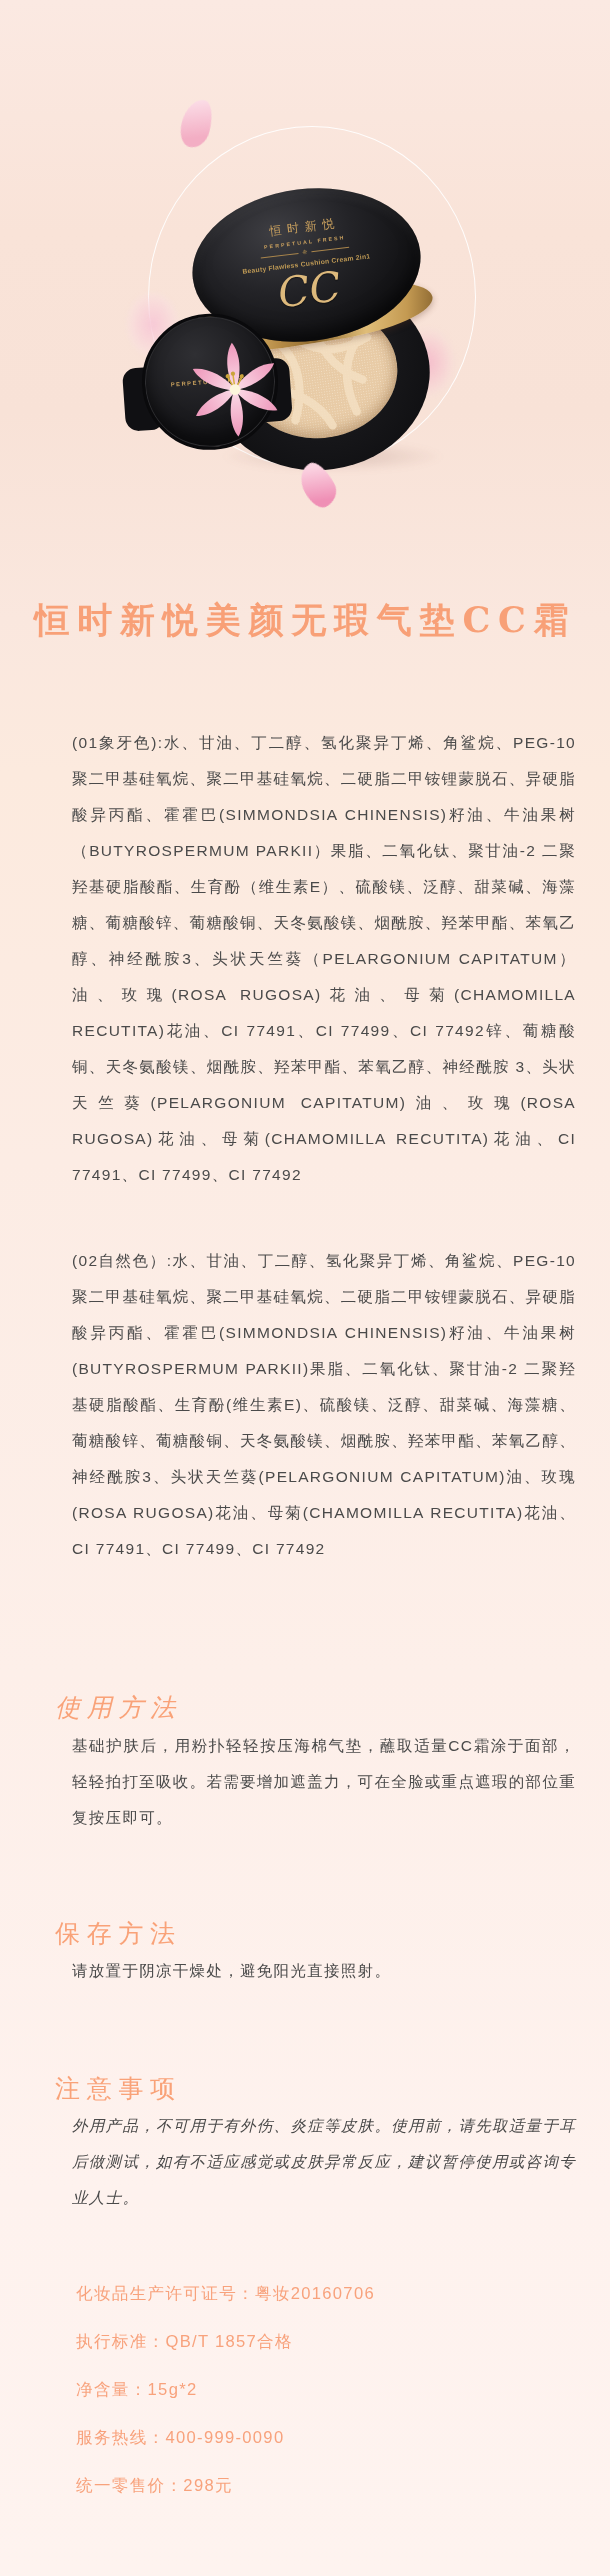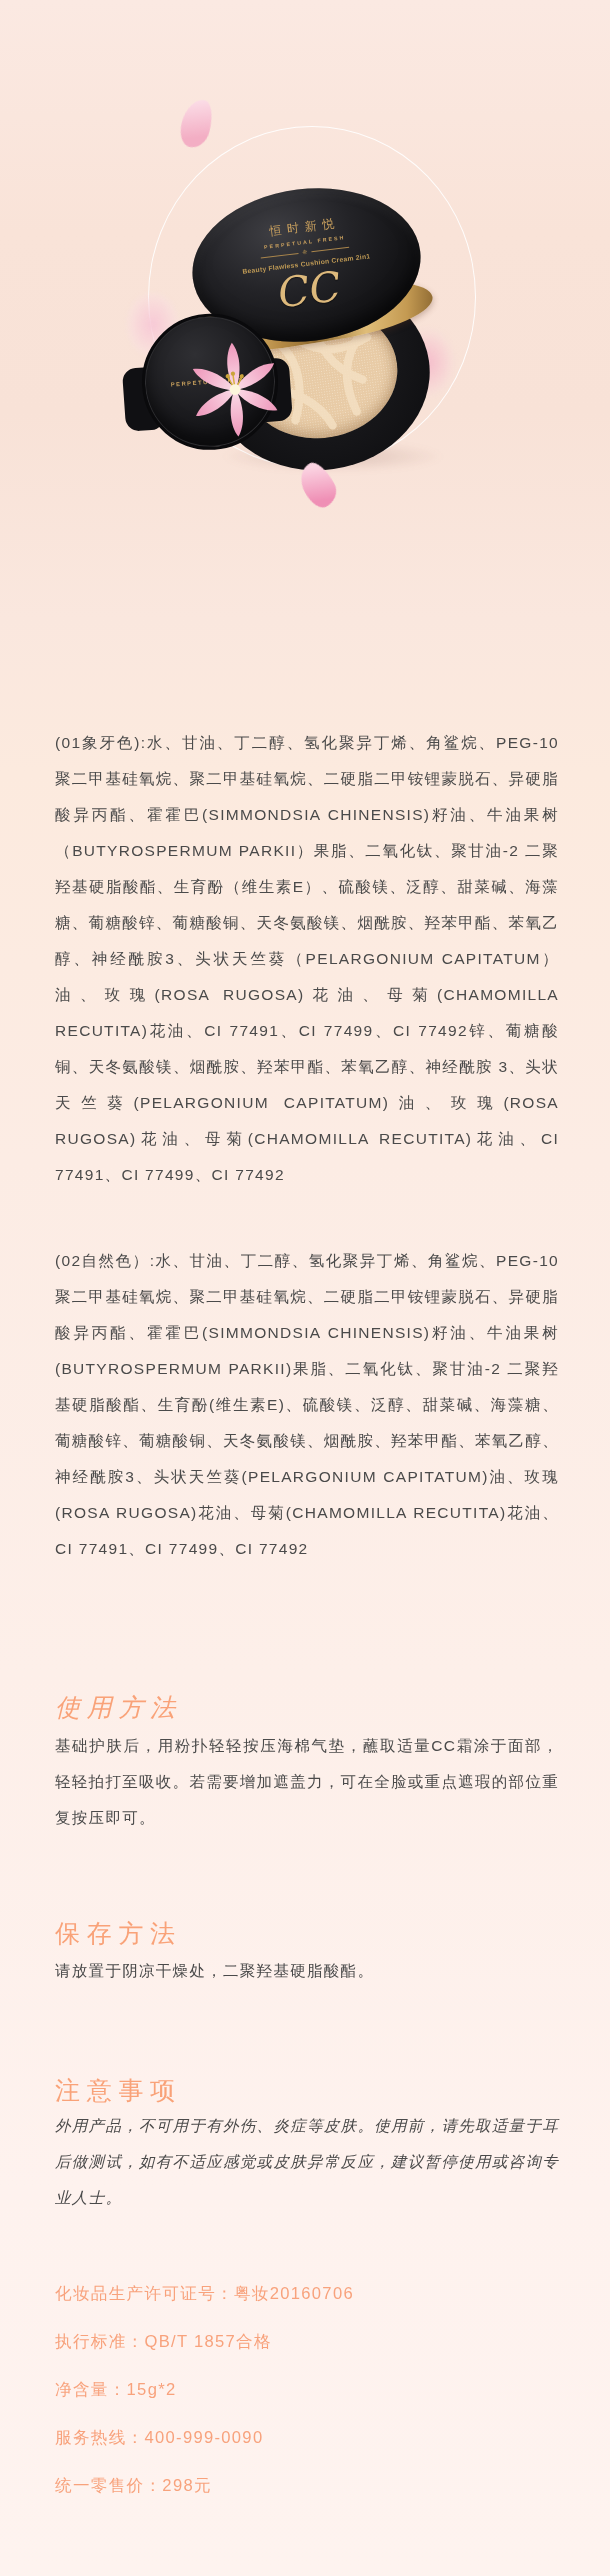--- a/index.html
+++ b/index.html
@@ -96,36 +96,36 @@
     text-align:center;font-family:"DejaVu Serif","Liberation Serif",serif;font-weight:700;
     font-size:35px;letter-spacing:7.8px;color:#f8a077;
   }
   .sec-heading{
     position:absolute;left:55px;width:504px;line-height:29px;
     font-size:25px;letter-spacing:6.7px;color:#f9a278;font-weight:400;
   }
   .h-ingredients{top:671px;}
   .h-usage{top:1672px;font-style:italic;}
   .h-storage{top:1898px;}
-  .h-notes{top:2055px;}
+  .h-notes{top:2055px;font-family:Liberation Mono, monospace;}
   .body-p{
-    position:absolute;left:55px;width:504px;
+    position:absolute;left:72px;width:504px;
     font-size:15.5px;line-height:36px;letter-spacing:1.3px;color:#4a4a4a;
     text-align:justify;text-justify:inter-ideograph;margin:0;
   }
   .p-ing-1{top:725px;}
   .p-ing-2{top:1243px;}
   .p-usage{top:1728px;}
   .p-storage{top:1953px;}
   .p-notes{top:2108px;font-style:italic;}
   .footer{
     position:absolute;left:55px;top:2270px;width:517px;
     font-size:16.6px;letter-spacing:1.3px;color:#f8a27c;
   }
-  .footer .f-line{line-height:48px;height:48px;}
+  .footer .f-line{line-height:48px;height:48px;margin-left:21px;}
 </style>
 </head>
 <body>
 
 <div class="page">
 
   <div class="hero">
     <div class="ring"></div>
     <div class="petal petal-a"></div>
     <div class="petal petal-b"></div>
@@ -189,29 +189,30 @@
           <circle cx="57" cy="38" r="2" fill="#caa33a"></circle>
           <circle cx="49" cy="35" r="2" fill="#caa33a"></circle>
           <circle cx="50" cy="50" r="5" fill="#fdf6dc"></circle>
         </g>
       </svg>
     </div>
 
     <div class="petal petal-d"></div>
   </div>
 
+  <h1 class="title">恒时新悦美颜无瑕气垫CC霜</h1>
 
   <p class="body-p p-ing-1">(01象牙色):水、甘油、丁二醇、氢化聚异丁烯、角鲨烷、PEG-10 聚二甲基硅氧烷、聚二甲基硅氧烷、二硬脂二甲铵锂蒙脱石、异硬脂酸异丙酯、霍霍巴(SIMMONDSIA CHINENSIS)籽油、牛油果树（BUTYROSPERMUM PARKII）果脂、二氧化钛、聚甘油-2 二聚羟基硬脂酸酯、生育酚（维生素E）、硫酸镁、泛醇、甜菜碱、海藻糖、葡糖酸锌、葡糖酸铜、天冬氨酸镁、烟酰胺、羟苯甲酯、苯氧乙醇、神经酰胺3、头状天竺葵（PELARGONIUM CAPITATUM）油、玫瑰(ROSA RUGOSA)花油、母菊(CHAMOMILLA RECUTITA)花油、CI 77491、CI 77499、CI 77492锌、葡糖酸铜、天冬氨酸镁、烟酰胺、羟苯甲酯、苯氧乙醇、神经酰胺 3、头状天竺葵(PELARGONIUM CAPITATUM)油、玫瑰(ROSA RUGOSA)花油、母菊(CHAMOMILLA RECUTITA)花油、CI 77491、CI 77499、CI 77492</p>
   <p class="body-p p-ing-2">(02自然色）:水、甘油、丁二醇、氢化聚异丁烯、角鲨烷、PEG-10 聚二甲基硅氧烷、聚二甲基硅氧烷、二硬脂二甲铵锂蒙脱石、异硬脂酸异丙酯、霍霍巴(SIMMONDSIA CHINENSIS)籽油、牛油果树(BUTYROSPERMUM PARKII)果脂、二氧化钛、聚甘油-2 二聚羟基硬脂酸酯、生育酚(维生素E)、硫酸镁、泛醇、甜菜碱、海藻糖、葡糖酸锌、葡糖酸铜、天冬氨酸镁、烟酰胺、羟苯甲酯、苯氧乙醇、神经酰胺3、头状天竺葵(PELARGONIUM CAPITATUM)油、玫瑰(ROSA RUGOSA)花油、母菊(CHAMOMILLA RECUTITA)花油、CI 77491、CI 77499、CI 77492</p>
 
   <h2 class="sec-heading h-usage">使用方法</h2>
   <p class="body-p p-usage">基础护肤后，用粉扑轻轻按压海棉气垫，蘸取适量CC霜涂于面部，轻轻拍打至吸收。若需要增加遮盖力，可在全脸或重点遮瑕的部位重复按压即可。</p>
 
   <h2 class="sec-heading h-storage">保存方法</h2>
-  <p class="body-p p-storage">请放置于阴凉干燥处，二聚羟基硬脂酸酯。</p>
+  <p class="body-p p-storage">请放置于阴凉干燥处，避免阳光直接照射。</p>
 
   <h2 class="sec-heading h-notes">注意事项</h2>
   <p class="body-p p-notes">外用产品，不可用于有外伤、炎症等皮肤。使用前，请先取适量于耳后做测试，如有不适应感觉或皮肤异常反应，建议暂停使用或咨询专业人士。</p>
 
   <div class="footer">
     <div class="f-line">化妆品生产许可证号：粤妆20160706</div>
     <div class="f-line">执行标准：QB/T 1857合格</div>
     <div class="f-line">净含量：15g*2</div>
     <div class="f-line">服务热线：400-999-0090</div>
     <div class="f-line">统一零售价：298元</div>

